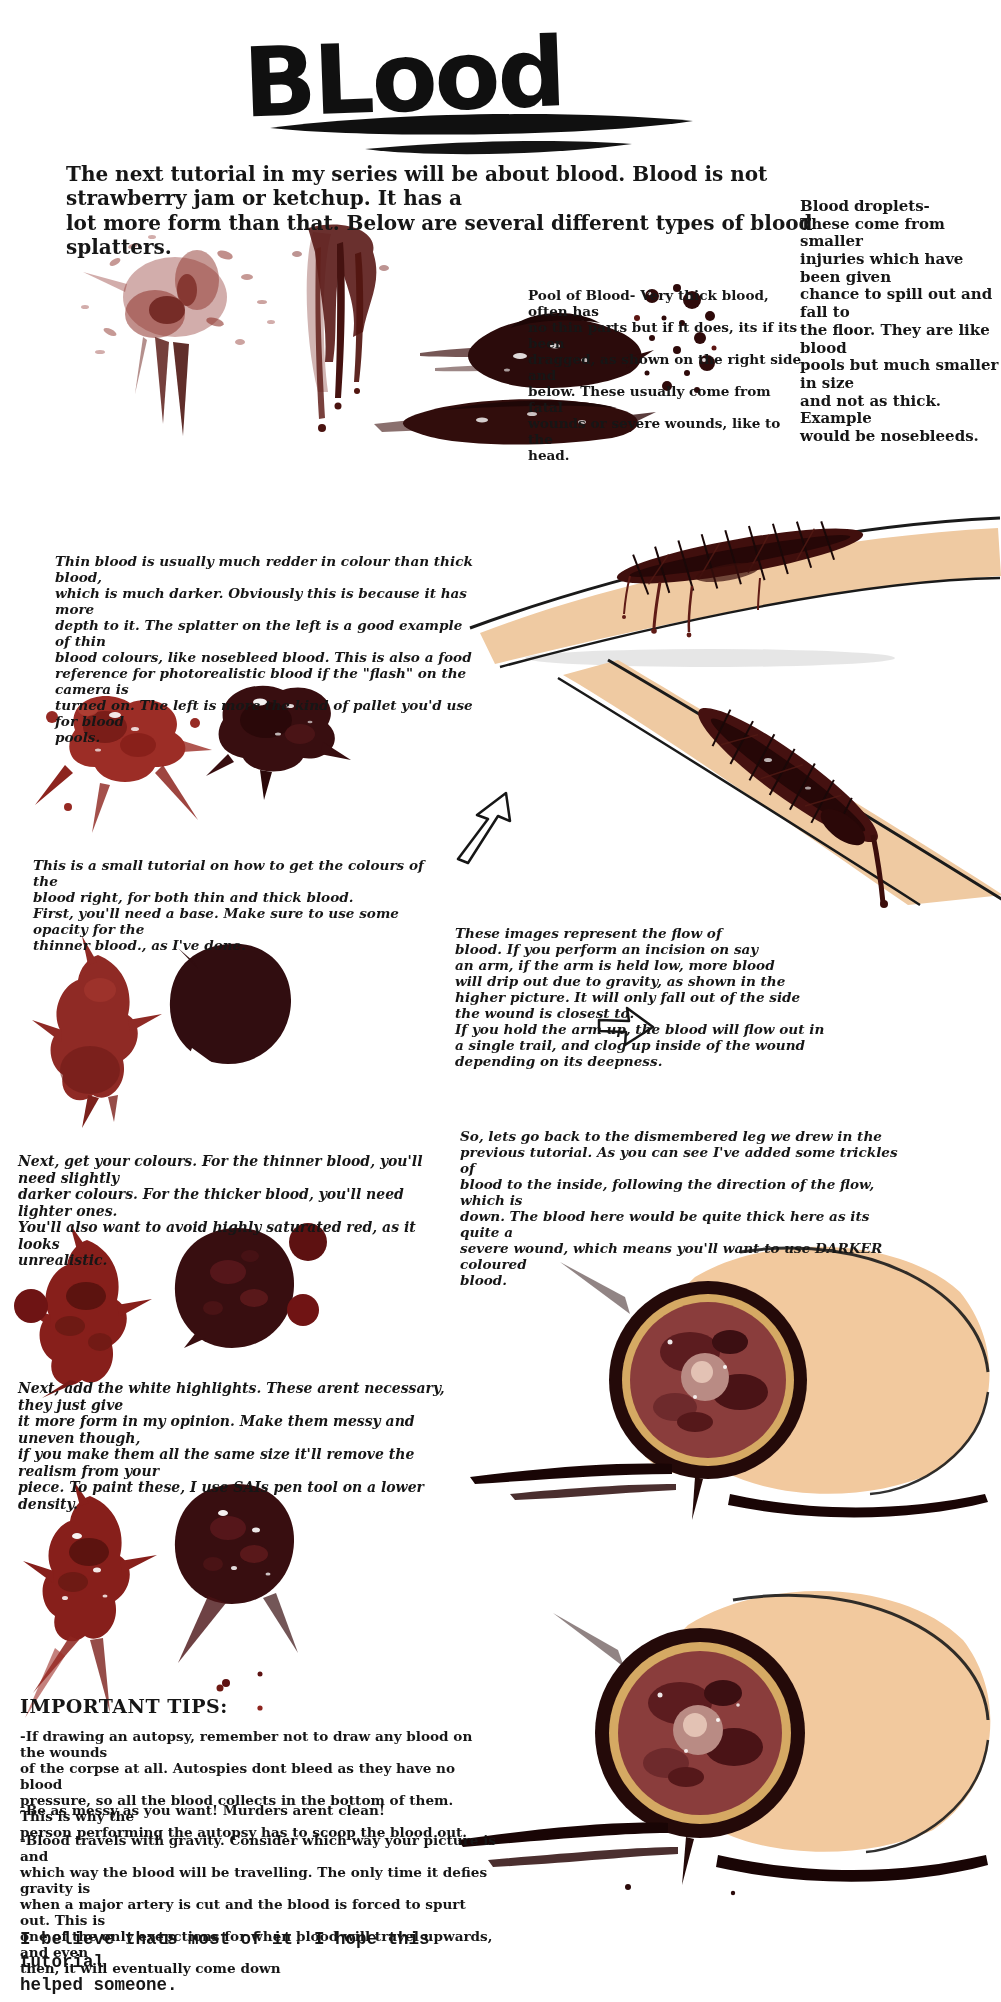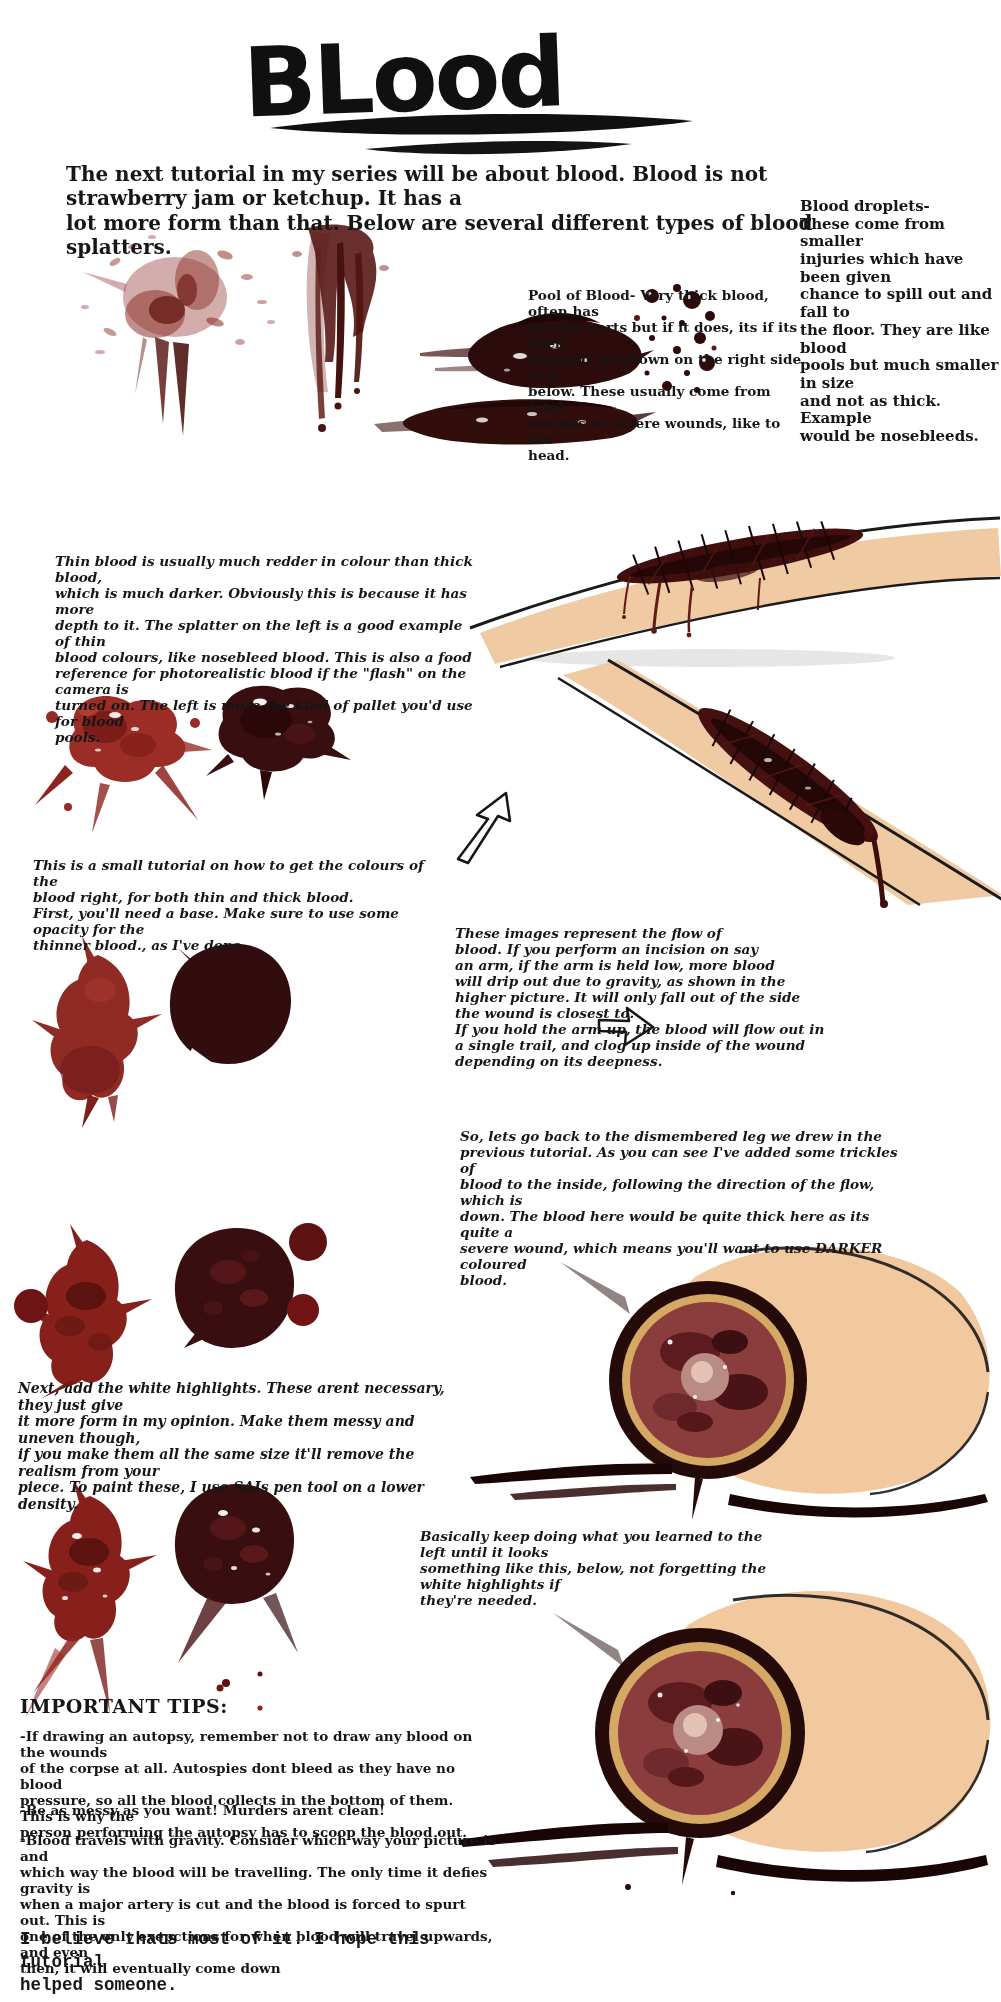--- a/index.html
+++ b/index.html
@@ -265,20 +265,24 @@
     <path d="M80,167 L86,192 L90,165 Z" fill="#7c211c" opacity=".8"></path>
     <ellipse cx="62" cy="140" rx="30" ry="24" fill="#6e1b17" opacity=".6"></ellipse>
     <ellipse cx="72" cy="60" rx="16" ry="12" fill="#a2362e" opacity=".7"></ellipse>
   </svg>
   <svg class="illus" style="left:162px;top:936px;width:138px;height:138px" viewBox="0 0 138 138">
     <path d="M68,8 C102,5 130,30 129,66 C128,101 101,128 66,128 C31,128 6,101 8,65 C10,28 36,10 68,8 Z" fill="#310d10"></path>
     <path d="M32,26 L16,12 L36,33 Z" fill="#310d10"></path>
     <path d="M30,112 L52,128 L24,128 Z" fill="#ffffff"></path>
   </svg>
 
+  <div class="txt fs-body" style="left:18px;top:1153px;width:440px;font-size:14px">Next, get your colours. For the thinner blood, you'll need slightly
+darker colours. For the thicker blood, you'll need lighter ones.
+You'll also want to avoid highly saturated red, as it looks
+unrealistic.</div>
   <div class="txt fs-body" style="left:460px;top:1128px;width:440px">So, lets go back to the dismembered leg we drew in the
 previous tutorial. As you can see I've added some trickles of
 blood to the inside, following the direction of the flow, which is
 down. The blood here would be quite thick here as its quite a
 severe wound, which means you'll want to use DARKER coloured
 blood.</div>
 
   <svg class="illus" style="left:12px;top:1222px;width:160px;height:178px" viewBox="0 0 160 178">
     <path d="M75,18 C100,28 111,53 105,78 C121,88 116,113 100,123 C106,148 85,168 70,158 C55,171 35,158 40,138 C25,128 23,103 37,93 C27,73 40,48 55,43 C57,31 65,21 75,18 Z" fill="#871f1b"></path>
     <path d="M65,28 L58,2 L74,25 Z" fill="#871f1b"></path>
@@ -326,23 +330,20 @@
     <path d="M30,255 C110,245 180,240 232,242 L232,252 C170,252 100,258 35,262 Z" fill="#190505"></path>
     <path d="M70,272 C130,266 190,262 236,262 L236,268 C190,270 130,276 75,278 Z" fill="#2b0b0b" opacity=".85"></path>
     <path d="M290,272 C380,292 470,288 545,272 L548,280 C470,300 370,300 288,283 Z" fill="#190505"></path>
     <path d="M255,255 L252,298 L263,257 Z" fill="#240a09"></path>
   </svg>
 
   <div class="txt fs-body" style="left:18px;top:1380px;width:440px;font-size:14px">Next, add the white highlights. These arent necessary, they just give
 it more form in my opinion. Make them messy and uneven though,
 if you make them all the same size it'll remove the realism from your
 piece. To paint these, I use SAIs pen tool on a lower density.</div>
-  <div class="txt fs-body" style="left:420px;top:1528px;width:360px">Basically keep doing what you learned to the left until it looks
-something like this, below, not forgetting the white highlights if
-they're needed.</div>
 
   <svg class="illus" style="left:15px;top:1478px;width:165px;height:245px" viewBox="0 0 165 245">
     <path d="M75,18 C100,28 111,53 105,78 C121,88 116,113 100,123 C106,148 85,168 70,158 C55,171 35,158 40,138 C25,128 23,103 37,93 C27,73 40,48 55,43 C57,31 65,21 75,18 Z" fill="#871f1b"></path>
     <path d="M65,28 L58,2 L74,25 Z" fill="#871f1b"></path>
     <path d="M39,93 L8,83 L38,105 Z" fill="#871f1b"></path>
     <path d="M105,83 L142,77 L107,95 Z" fill="#871f1b"></path>
     <ellipse cx="74" cy="74" rx="20" ry="14" fill="#5c130f"></ellipse>
     <ellipse cx="58" cy="104" rx="15" ry="10" fill="#6e1a14"></ellipse>
     <path d="M55,158 L18,215 L64,162 Z" fill="#8d241e" opacity=".85"></path>
     <path d="M75,162 L95,235 L88,160 Z" fill="#7c211c" opacity=".8"></path>

